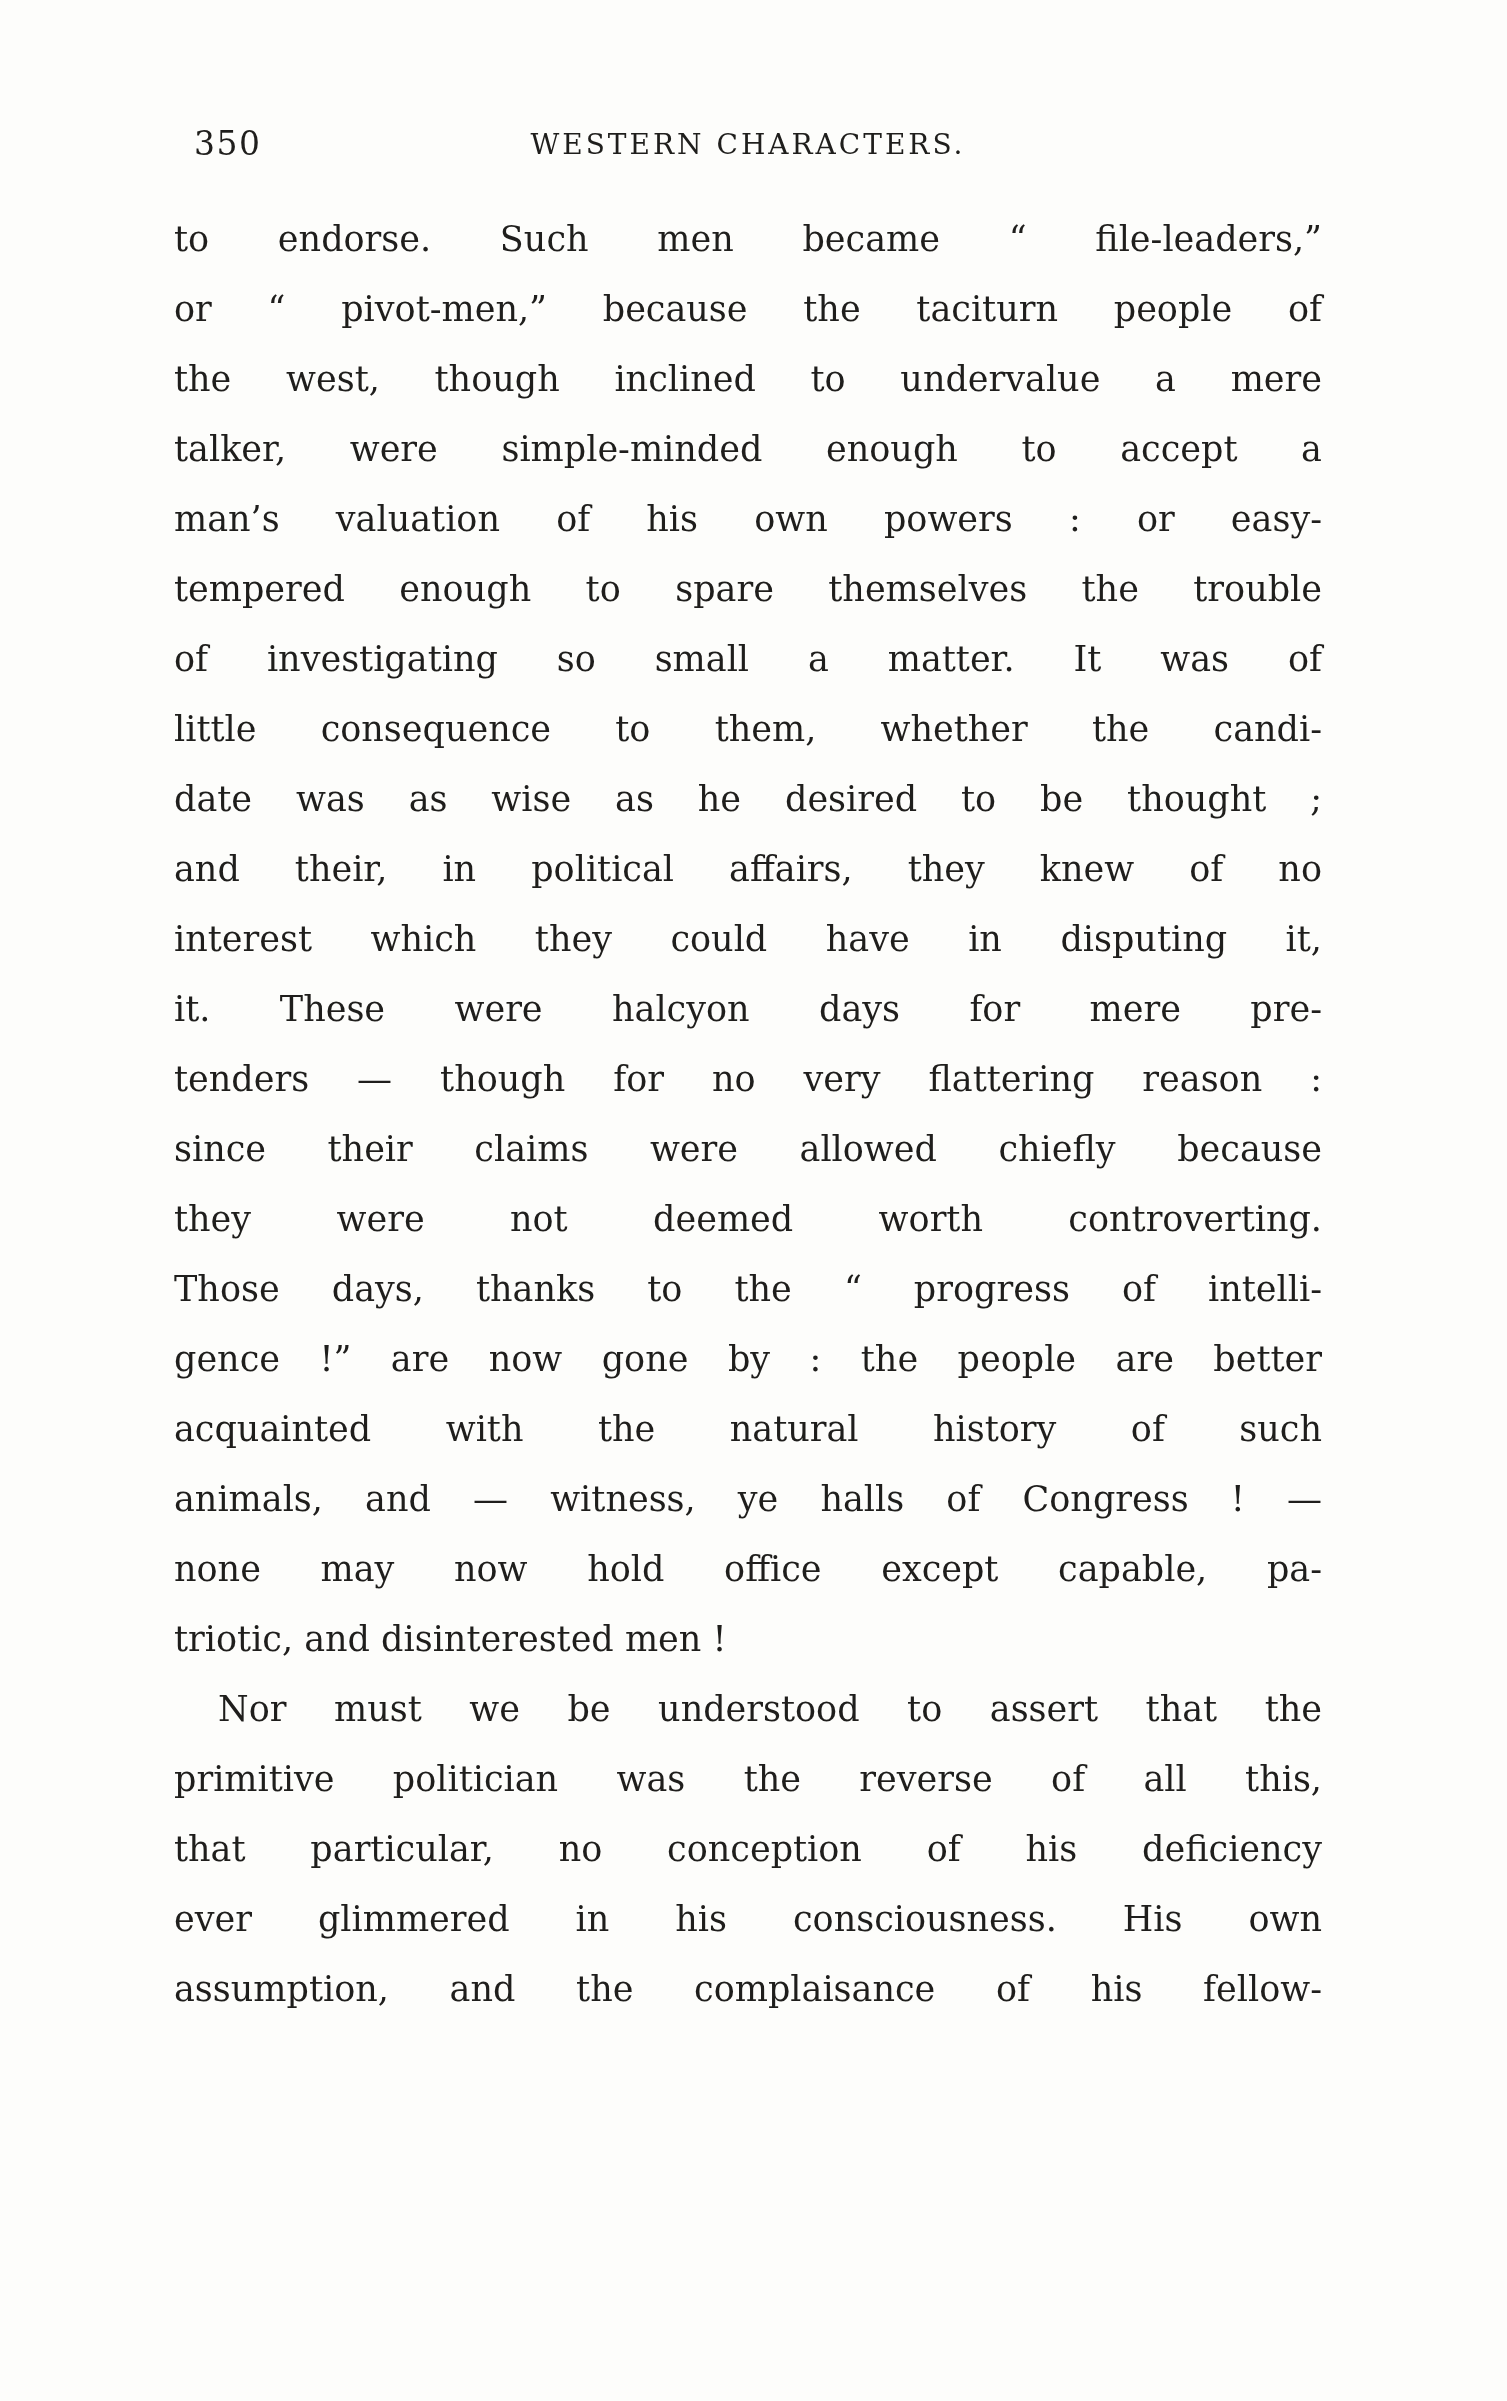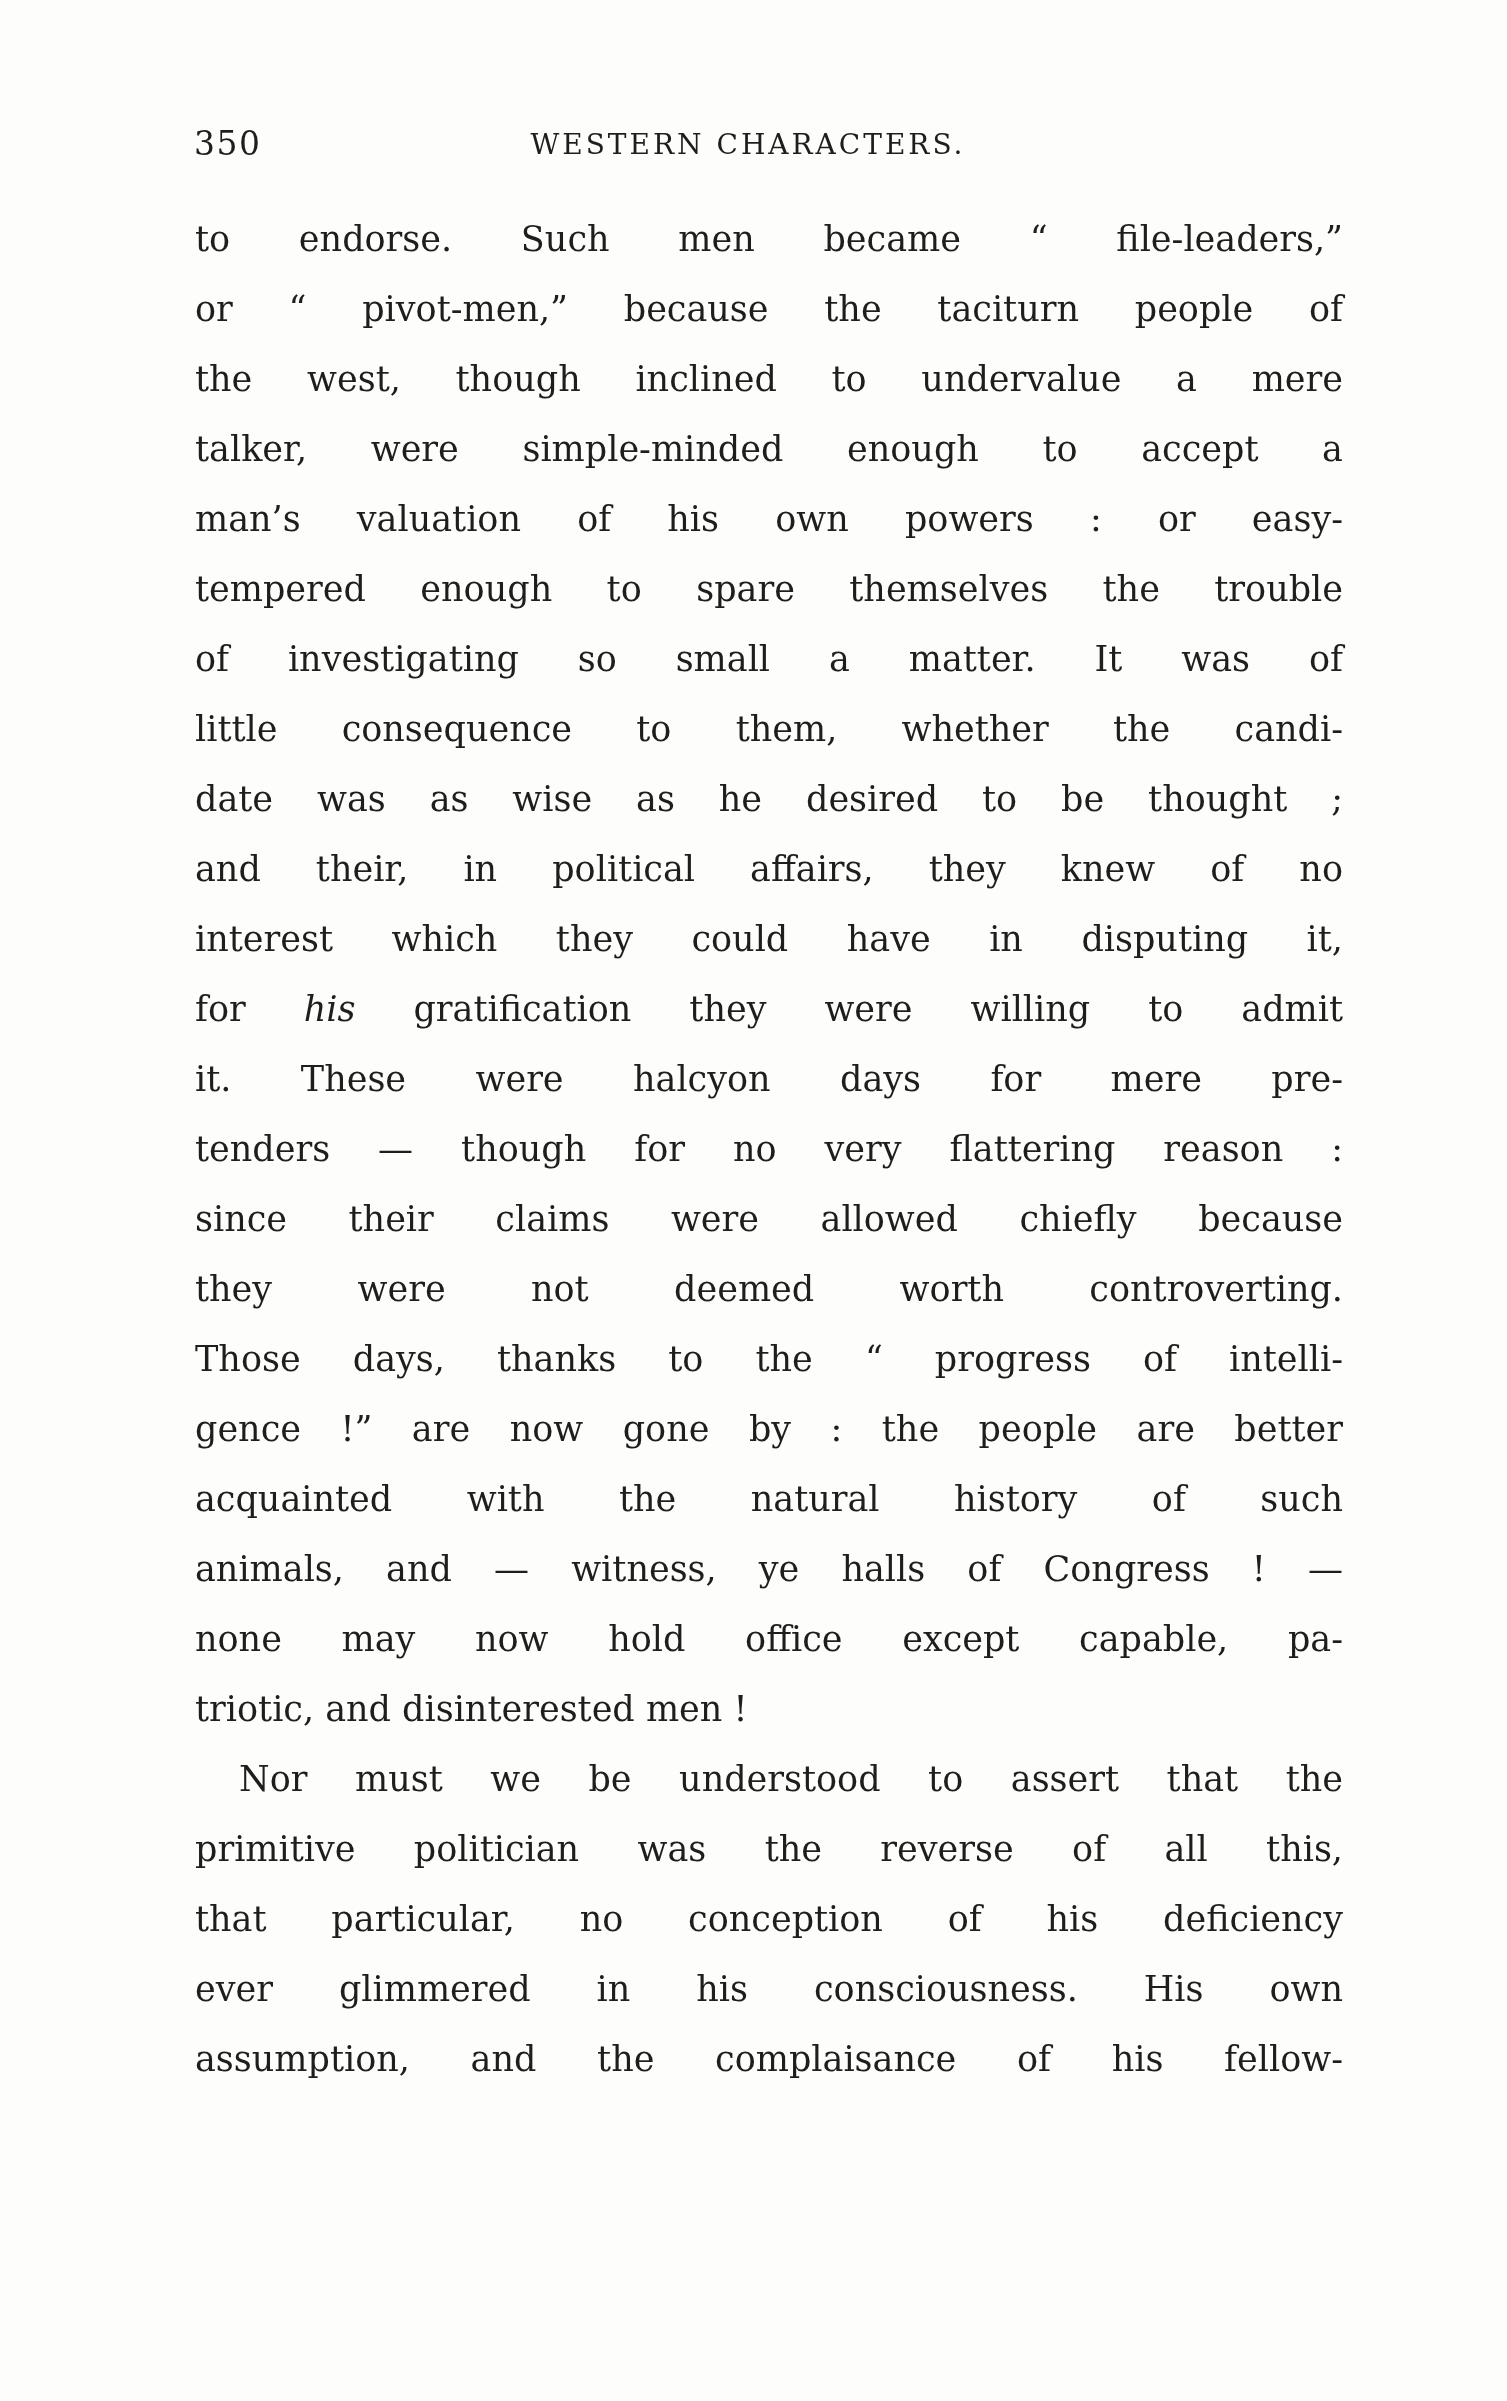--- a/index.html
+++ b/index.html
@@ -35,21 +35,20 @@
     text-align: center;
     font-size: 28px;
     letter-spacing: 3px;
     padding-top: 3.8px;
   }
   .page-body {
     position: absolute;
     top: 204px;
     left: 174px;
     width: 1148px;
-    margin-left: 21px;
   }
   .line {
     font-size: 35px;
     line-height: 70px;
     text-align: justify;
     text-align-last: justify;
   }
   .line.last {
     text-align-last: left;
   }
@@ -73,21 +72,20 @@
       <div class="line">or “ pivot-men,” because the taciturn people of</div>
       <div class="line">the west, though inclined to undervalue a mere</div>
       <div class="line">talker, were simple-minded enough to accept a</div>
       <div class="line">man’s valuation of his own powers : or easy-</div>
       <div class="line">tempered enough to spare themselves the trouble</div>
       <div class="line">of investigating so small a matter.  It was of</div>
       <div class="line">little consequence to them, whether the candi-</div>
       <div class="line">date was as wise as he desired to be thought ;</div>
       <div class="line">and their, in political affairs, they knew of no</div>
       <div class="line">interest which they could have in disputing it,</div>
-      <div class="line"><span>for </span><em>his</em><span> gratification they were willing to admit</span></div>
       <div class="line">it.  These were halcyon days for mere pre-</div>
       <div class="line">tenders — though for no very flattering reason :</div>
       <div class="line">since their claims were allowed chiefly because</div>
       <div class="line">they were not deemed worth controverting.</div>
       <div class="line">Those days, thanks to the “ progress of intelli-</div>
       <div class="line">gence !” are now gone by : the people are better</div>
       <div class="line">acquainted with the natural history of such</div>
       <div class="line">animals, and — witness, ye halls of Congress ! —</div>
       <div class="line">none may now hold office except capable, pa-</div>
       <div class="line last">triotic, and disinterested men !</div>

